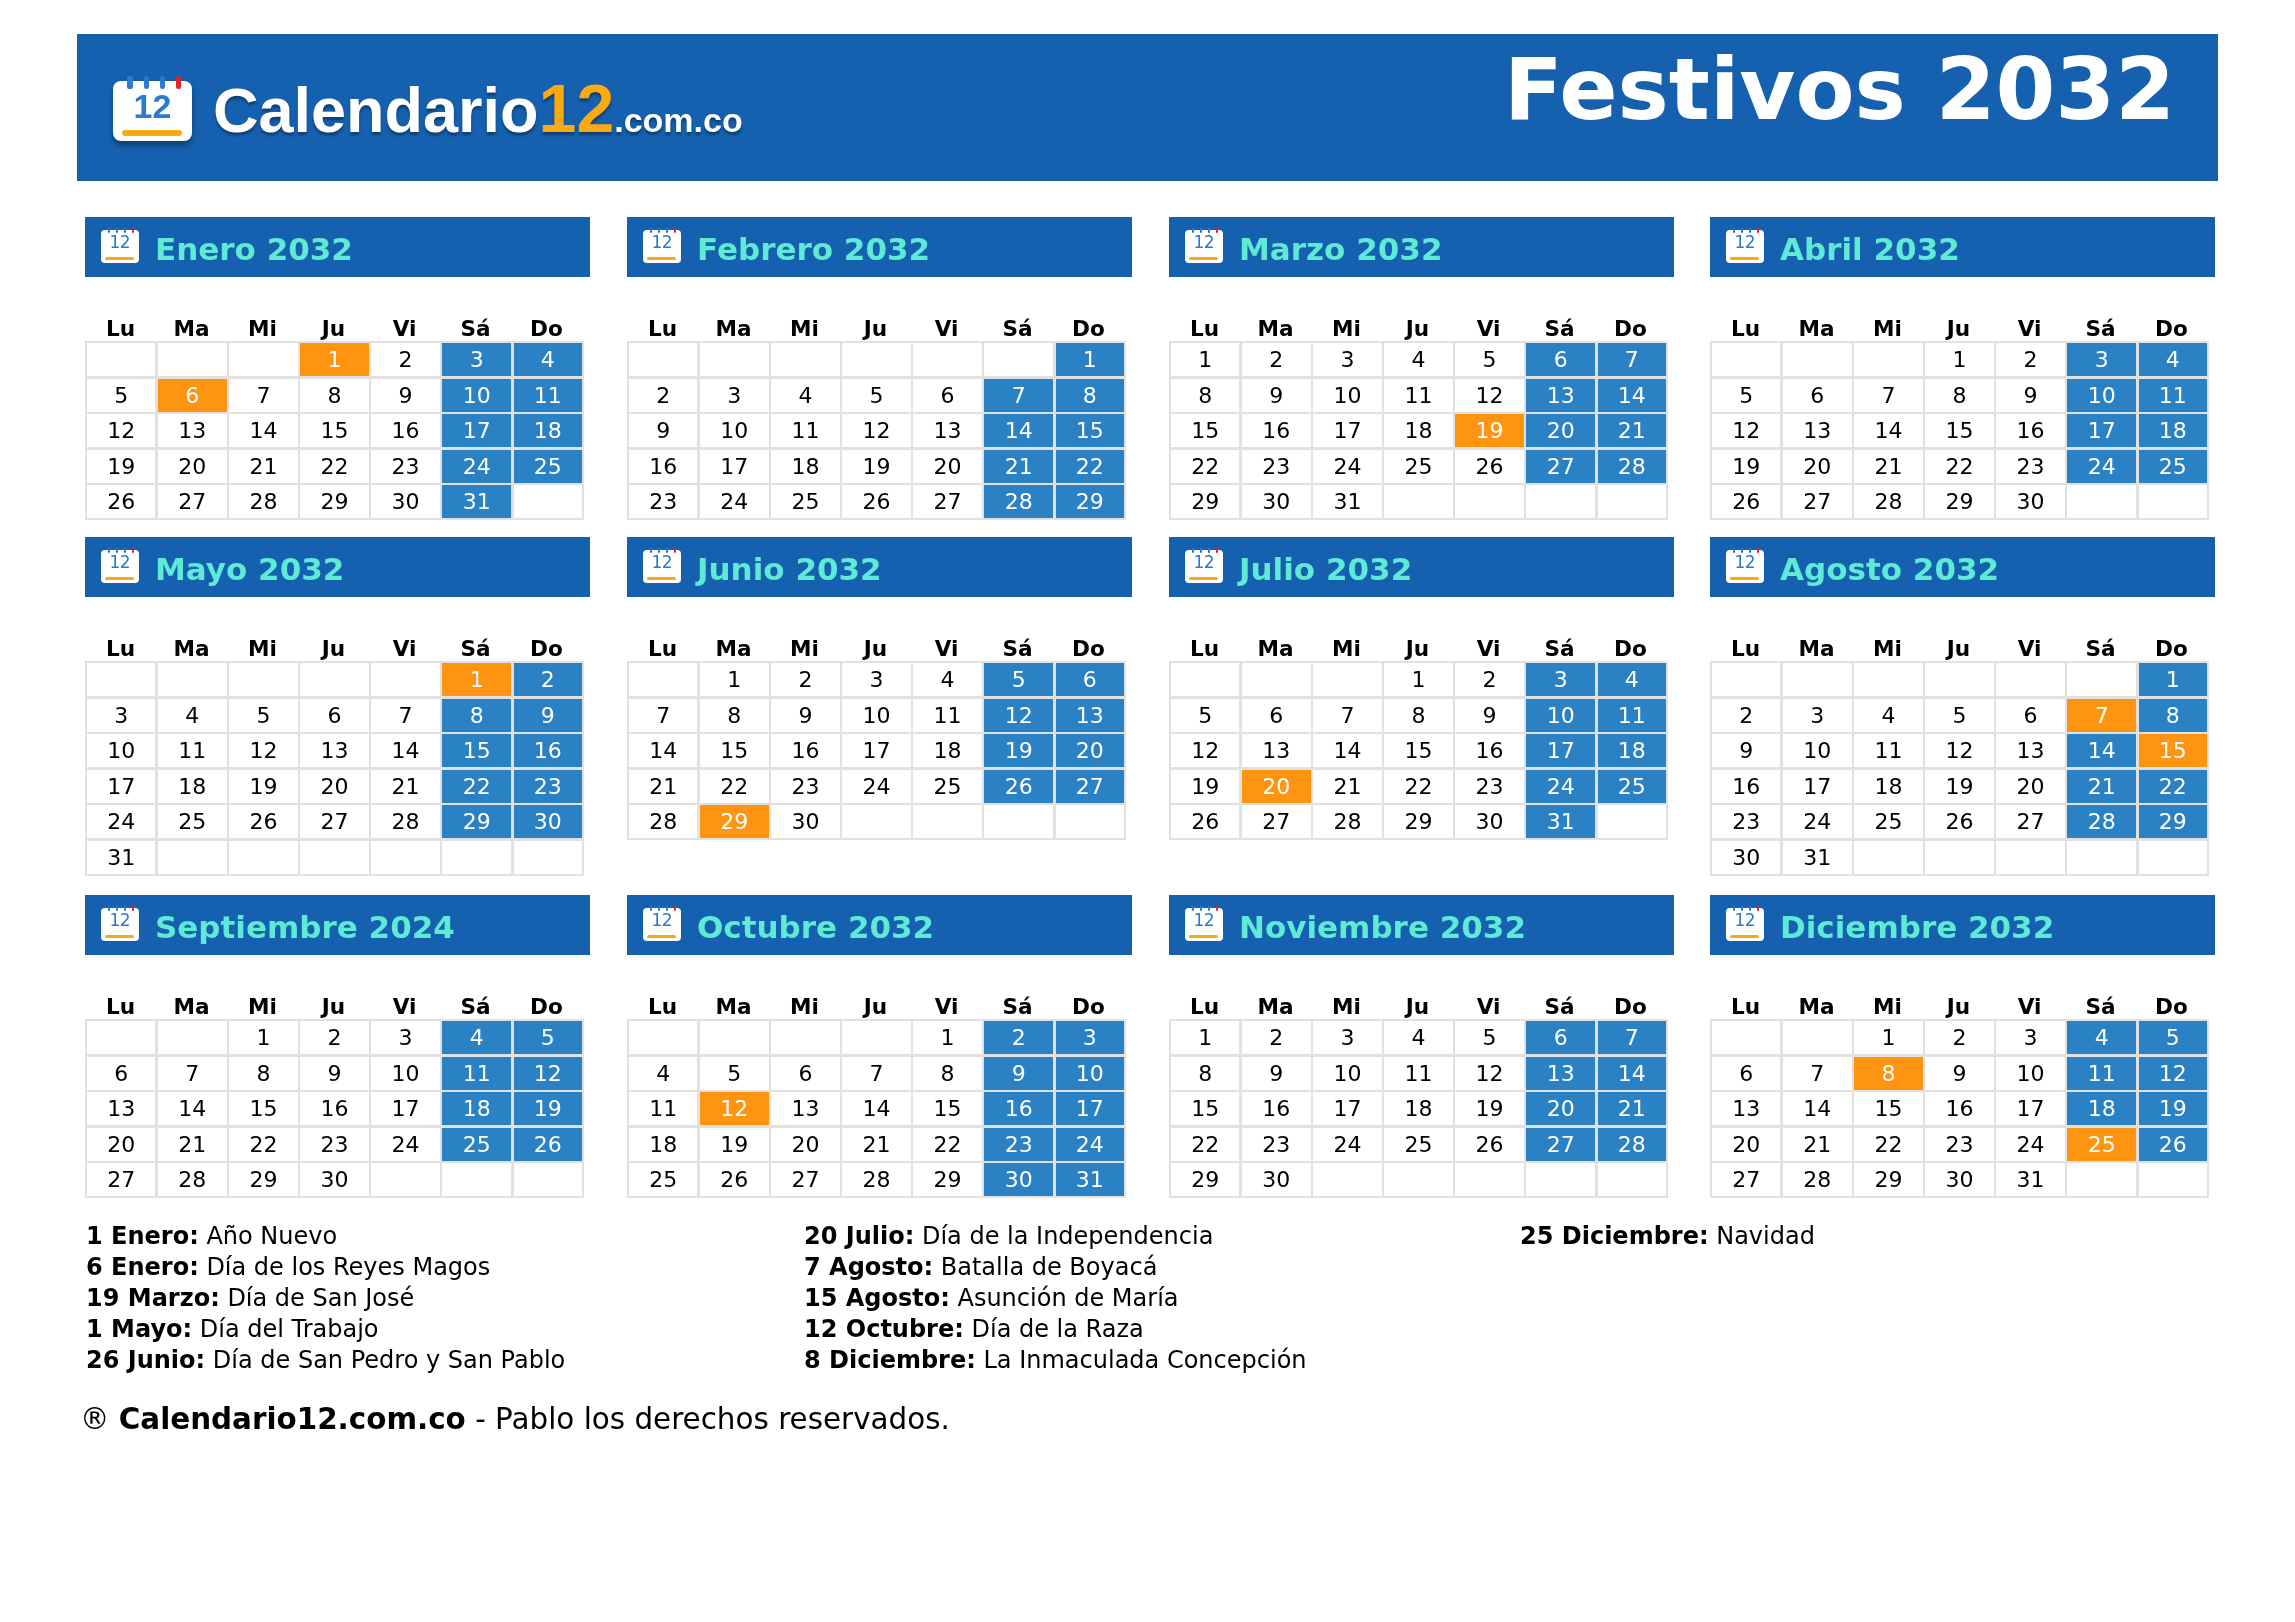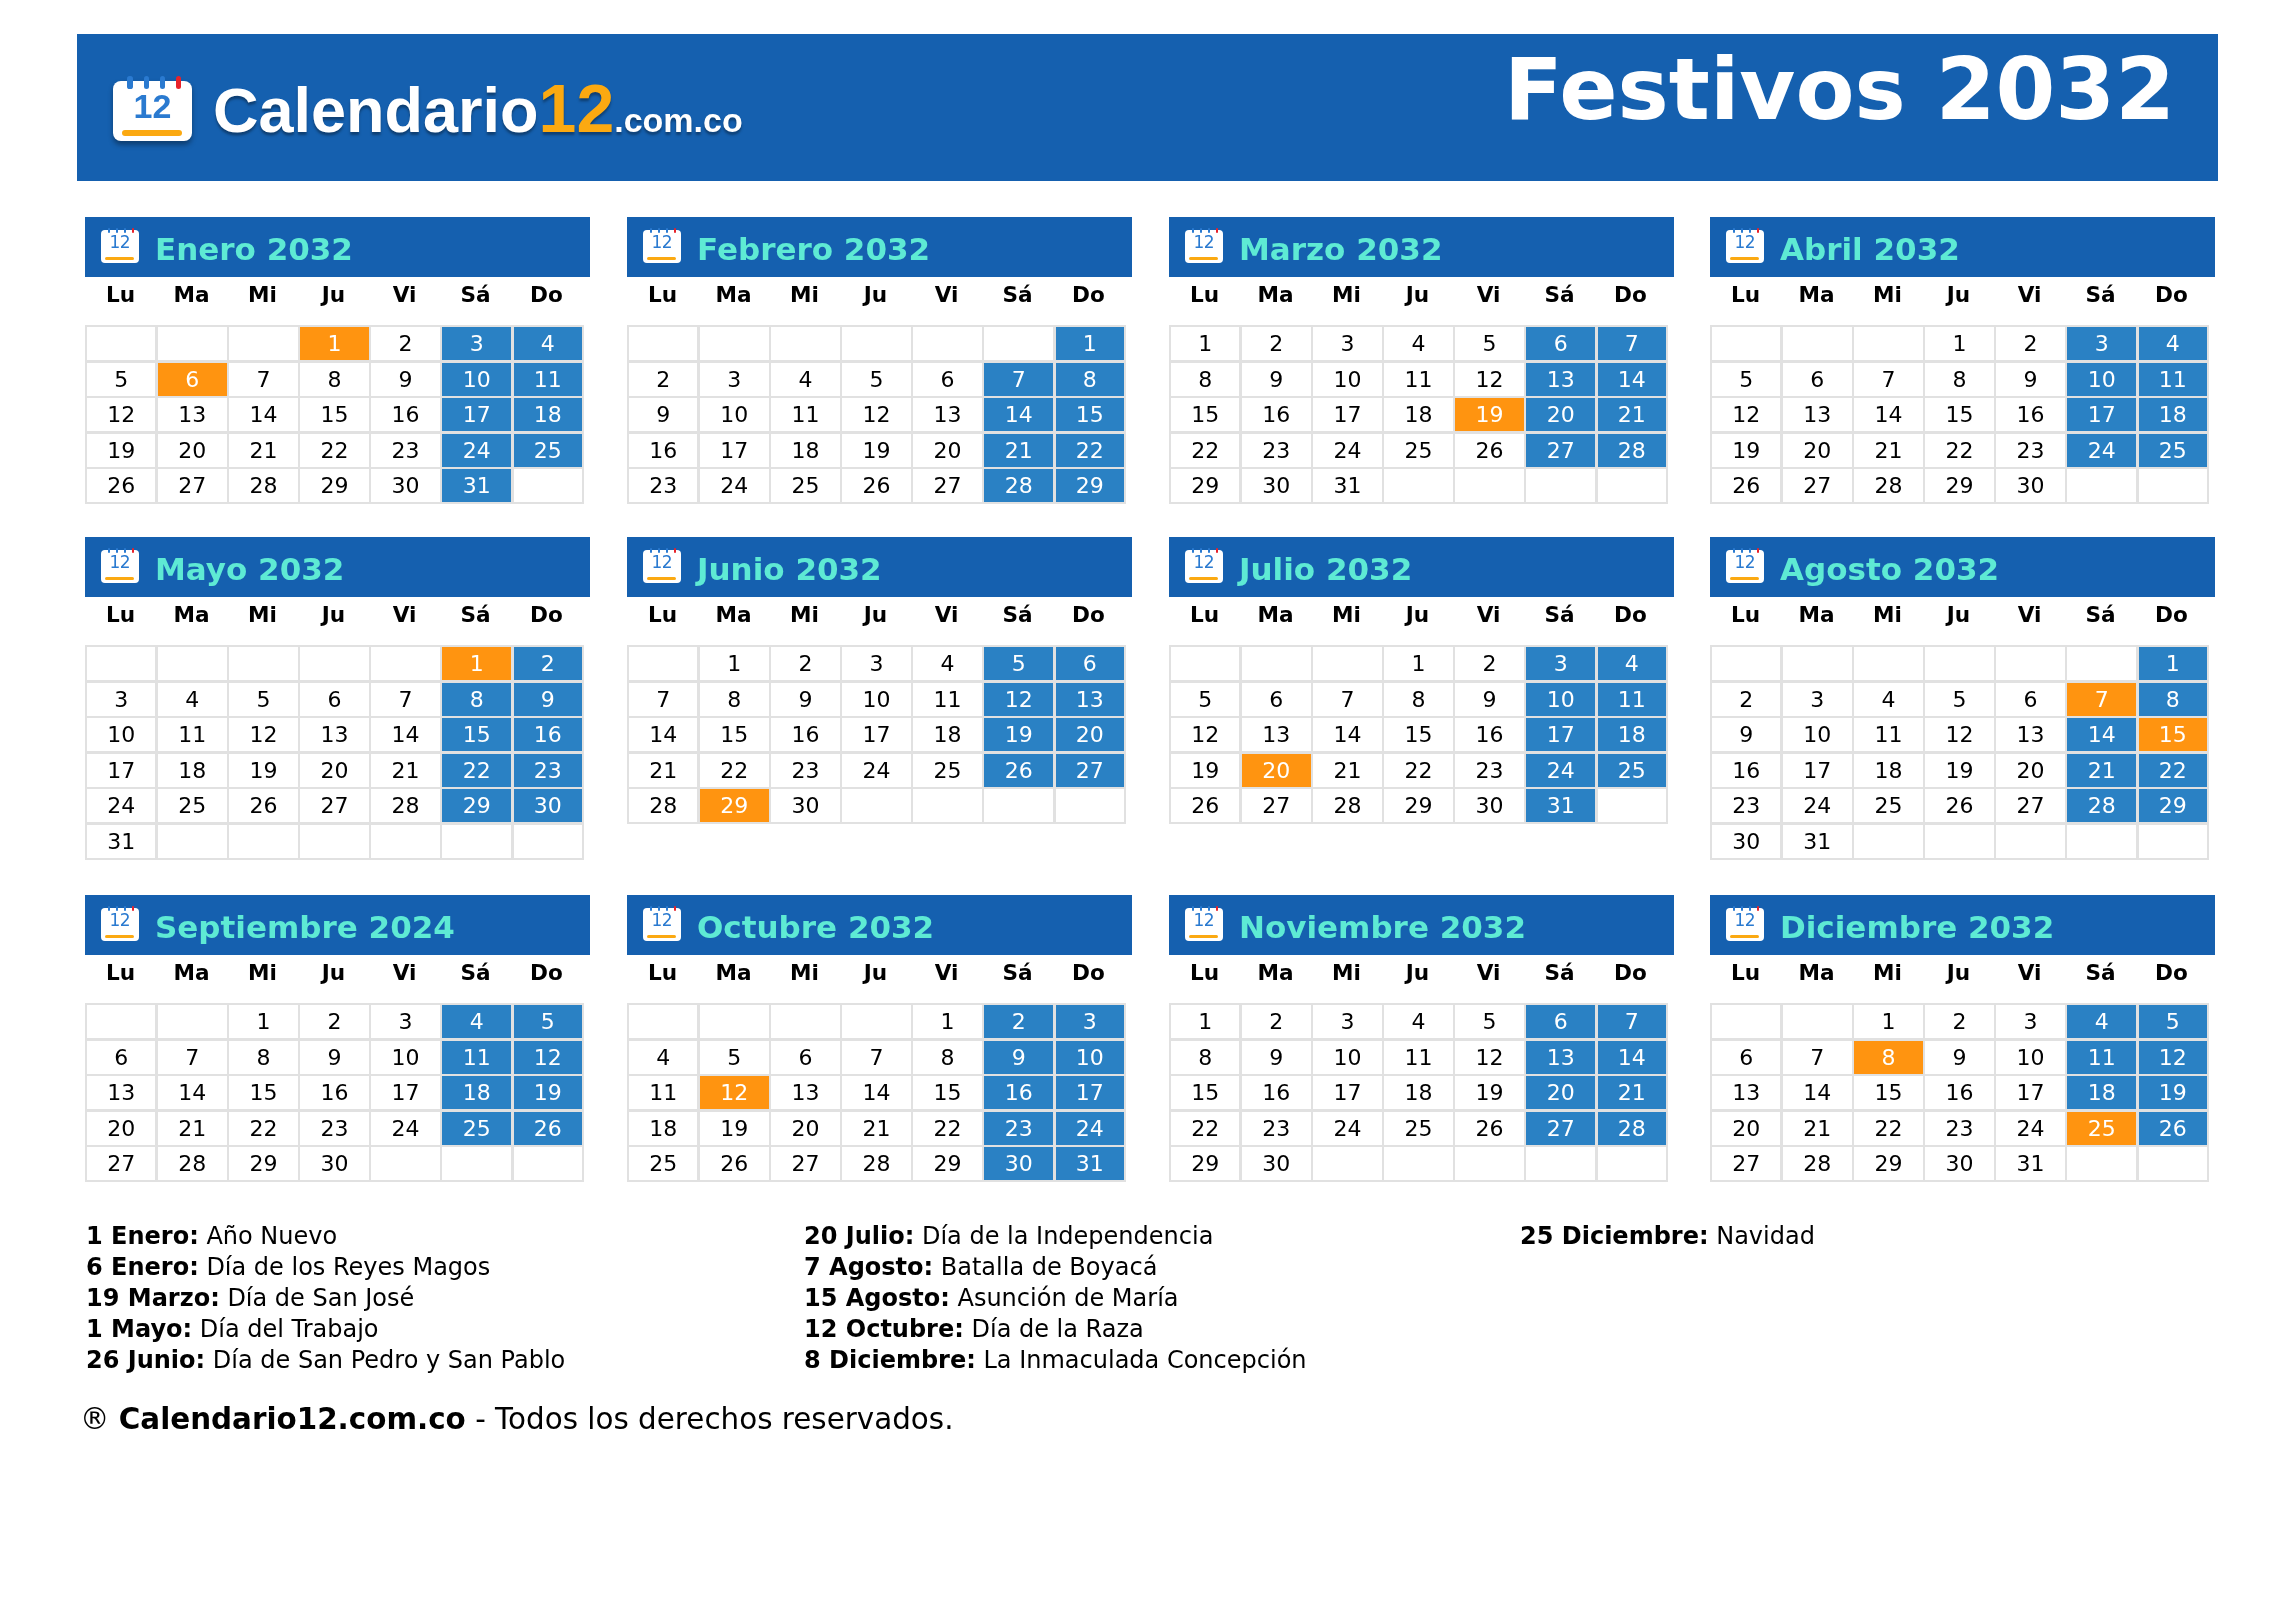--- a/index.html
+++ b/index.html
@@ -29,21 +29,21 @@
   .month-head { position:relative; height:60px; width:505px; background:#1560AF; }
   .m-icon { position:absolute; left:15.7px; top:10.5px; width:38px; height:35px; }
   .m-icon .body { position:absolute; left:0; top:2.6px; width:38px; height:33px; background:#fff; border-radius:3.9px; }
   .m-icon .ring { position:absolute; top:0; width:2.6px; height:5.9px; border-radius:1.3px; background:#2A7AD0; }
   .m-icon .ring.red { background:#E8222A; }
   .m-icon .num { position:absolute; left:0; width:38px; top:5.9px; text-align:center;
                  font-size:17px; line-height:18.3px; color:#2A7AD0; letter-spacing:-0.7px; }
   .m-icon .bar { position:absolute; left:4.6px; top:29px; width:29px; height:3.3px; border-radius:2px; background:#FBA911; }
   .month-title { position:absolute; left:70px; top:10.5px; font-weight:bold; font-size:31px;
                  color:#5eead4; line-height:42px; white-space:nowrap; }
-  .dow-row { display:flex; width:497px; margin-left:0; height:48px; align-items:flex-start; }
+  .dow-row { display:flex; width:497px; margin-left:0; height:64px; align-items:flex-end; }
   .dow { width:71px; text-align:center; font-weight:bold; font-size:21.6px; padding-top:5.2px; }
   .grid { width:495px; border:2.6px solid #E1E1E1; border-bottom-width:2px; display:grid;
           grid-template-columns:repeat(7, 1fr); gap:2.6px; background:#E1E1E1; }
   .cell { height:33px; background:#fff; display:flex; align-items:center; justify-content:center;
           font-size:22px; color:#000; }
   .cell.we { background:#2A81C4; color:#fff; }
   .cell.hol { background:#FF9410; color:#fff; }
 
   .holidays { position:absolute; top:1221px; font-size:24px; line-height:31px; white-space:nowrap; }
   .holidays b { font-weight:bold; }
@@ -817,14 +817,14 @@
     <div><b>20 Julio:</b> <span>Día de la Independencia</span></div>
     <div><b>7 Agosto:</b> <span>Batalla de Boyacá</span></div>
     <div><b>15 Agosto:</b> <span>Asunción de María</span></div>
     <div><b>12 Octubre:</b> <span>Día de la Raza</span></div>
     <div><b>8 Diciembre:</b> <span>La Inmaculada Concepción</span></div>
   </div>
 <div class="holidays" style="left:1520px">
     <div><b>25 Diciembre:</b> <span>Navidad</span></div>
   </div>
 
-<div class="footer"><span>®</span> <b>Calendario12.com.co</b><span> - Todos los derechos reservados.</span></div>
+<div class="footer"><span>®</span> <b>Calendario12.com.co</b><span> - Pablo los derechos reservados.</span></div>
 
 
 </body></html>

